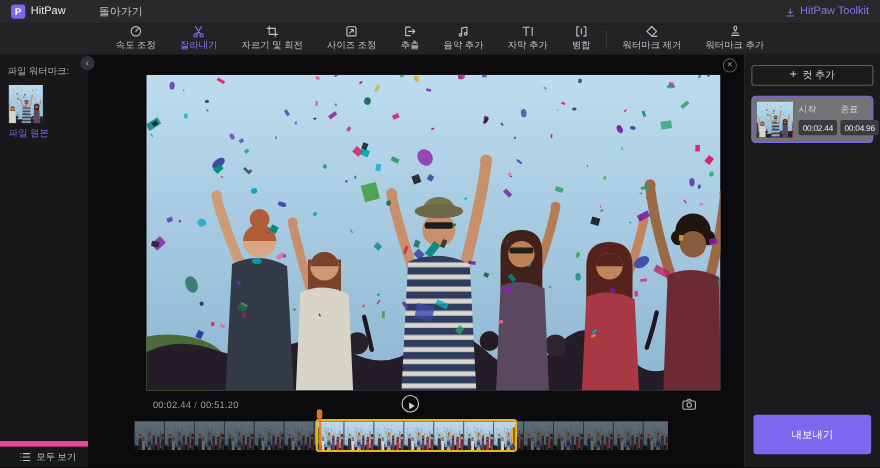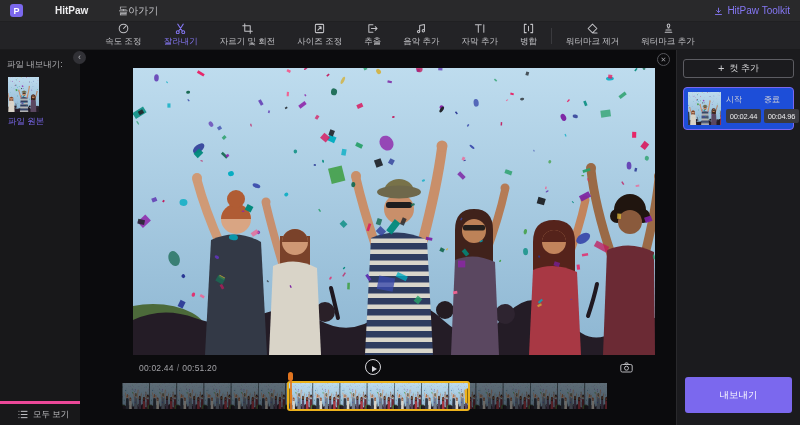--- a/index.html
+++ b/index.html
@@ -8,21 +8,21 @@
   .app { width:800px; height:425px; display:flex; flex-direction:column;
     color:#cfcfd2; position:relative; }
 
   
   .topbar { height:22px; background:#29292b; display:flex; align-items:center;
     padding:0 10px; flex:0 0 auto; border-bottom:1px solid #202022; }
   .logo { display:flex; align-items:center; gap:5px; }
   .logo-mark { width:13px; height:13px; border-radius:3px; background:var(--accent,#7b68ee);
     color:#fff; font-size:9px; font-weight:bold; display:flex; align-items:center;
     justify-content:center; }
-  .logo-name { font-size:10px; font-weight:bold; color:#ececee;margin-left:27px; }
+  .logo-name { font-size:10px; font-weight:normal; color:#ececee; }
   .back-link { font-size:10px; color:#c4c4c8; margin-left:30px; cursor:pointer; }
   .toolkit-link { margin-left:auto; display:flex; align-items:flex-end; gap:4px;
     color:var(--active,#8577f3); font-size:10px; cursor:pointer; }
 
   
   .toolbar { height:28px; background:#232326; display:flex; align-items:center;
     justify-content:center; flex:0 0 auto; border-bottom:1px solid #1b1b1d; }
   .tool { display:flex; flex-direction:column; align-items:center; justify-content:center;
     gap:2px; padding:0 11px; height:100%; background:none; border:none; cursor:pointer;
     color:#c2c2c6; }
@@ -36,21 +36,21 @@
   .content { flex:1; display:flex; min-height:0; }
 
   
   .sidebar { width:80px; background:#18181a; position:relative; flex:0 0 auto; }
   .lib-title { font-size:8.5px; color:#b4b4b8; padding:9px 7px 6px 7px; white-space:nowrap; }
   .file-thumb { margin-left:8px; width:31px; height:35px; display:block; cursor:pointer;
     background:#000; }
   .file-label { font-size:8.5px; color:var(--accent,#7b68ee); margin:4px 0 0 8px; }
   .view-all { position:absolute; bottom:0; left:0; width:100%; height:24px;
     display:flex; align-items:center; gap:5px; padding-left:18px; cursor:pointer;
-    border-top:3px solid #ec4899; }
+    border-top:5px solid #ec4899; }
   .view-all svg { width:10px; height:9px; stroke:#c2c2c6; stroke-width:1.1;
     fill:none; stroke-linecap:round; }
   .view-all span { font-size:8.5px; color:#c2c2c6; }
 
   
   .main { flex:1; position:relative; background:#0b0b0d; min-width:0; }
   .collapse-btn { position:absolute; left:-7px; top:1px; width:13px; height:13px;
     border-radius:50%; background:#313136; border:none; color:#b8b8bc; font-size:9px;
     line-height:11px; cursor:pointer; z-index:5; padding:0; }
   .close-btn { position:absolute; right:6px; top:3px; width:13px; height:13px;
@@ -95,21 +95,21 @@
     border-radius:2.5px; background:var(--ph,#e0741f); }
 
   
   .cut-panel { width:124px; background:#1b1b1e; border-left:1px solid #29292c;
     display:flex; flex-direction:column; padding:6px 6px 6px 6px; flex:0 0 auto; }
   .add-cut { height:19px; border:1px solid #5c5c62; border-radius:3px; background:none;
     color:#dcdcde; font-size:9px; display:flex; align-items:center; justify-content:center;
     gap:5px; cursor:pointer; margin-top:3px; }
   .add-cut .plus { font-size:11px; color:#cfcfd2; line-height:1; }
   .clip-card { margin-top:9px; border:1px solid var(--accent,#7b68ee); border-radius:4px;
-    background:#1d4ed8; padding:4px; display:flex; gap:5px; align-items:center;
+    background:#737373; padding:4px; display:flex; gap:5px; align-items:center;
     cursor:pointer; }
   .clip-thumb { width:33px; height:33px; flex:0 0 auto; background:#000; }
   .clip-grid { display:grid; grid-template-columns:35px 35px; gap:4px 3px; }
   .clip-grid .lbl { font-size:8px; color:#d2d2d6; }
   .clip-grid .val { background:#3a3a40; border-radius:2px; color:#ededef; font-size:7.5px;
     text-align:center; padding:2.5px 0; cursor:text; letter-spacing:-.2px; }
   .panel-spacer { flex:1; }
   .export-btn { height:36px; background:var(--accent,#7b68ee); border:none; border-radius:3px;
     color:#fff; font-size:9.5px; cursor:pointer; margin:0 2px 6px 2px; }
 </style>
@@ -198,21 +198,21 @@
       <svg viewBox="0 0 12 12">
         <path d="M4.6 2.4 a1.4 1.4 0 0 1 2.8 0 c0 1.4 -0.9 1.9 -0.9 3.1 h-1 c0 -1.2 -0.9 -1.7 -0.9 -3.1 Z M3.2 7.6 h5.6 M2.4 10 h7.2"></path>
         </svg>
       <span class="t-label">워터마크 추가</span>
     </button>
   </nav>
 
   <div class="content">
 
     <aside class="sidebar">
-      <div class="lib-title">파일 내보내기:</div>
+      <div class="lib-title">파일 워터마크:</div>
       <svg class="file-thumb" viewBox="0 0 522 287" preserveAspectRatio="xMidYMid slice">
           <use href="#scene"></use>
         </svg>
       <div class="file-label">파일 원본</div>
       <div class="view-all">
         <svg viewBox="0 0 11 10">
           <path d="M1 1.5 h0.01 M1 5 h0.01 M1 8.5 h0.01 M3.5 1.5 H10 M3.5 5 H10 M3.5 8.5 H10"></path>
           </svg>
         <span>모두 보기</span>
       </div>

